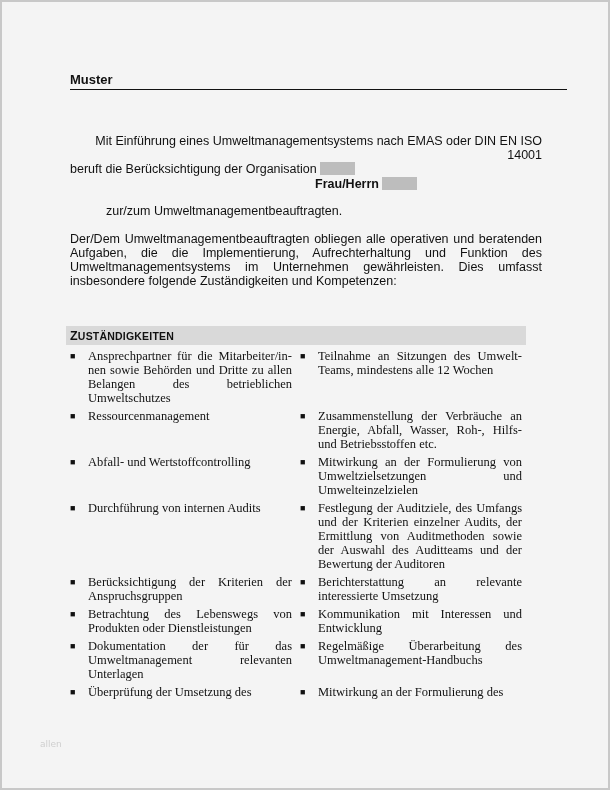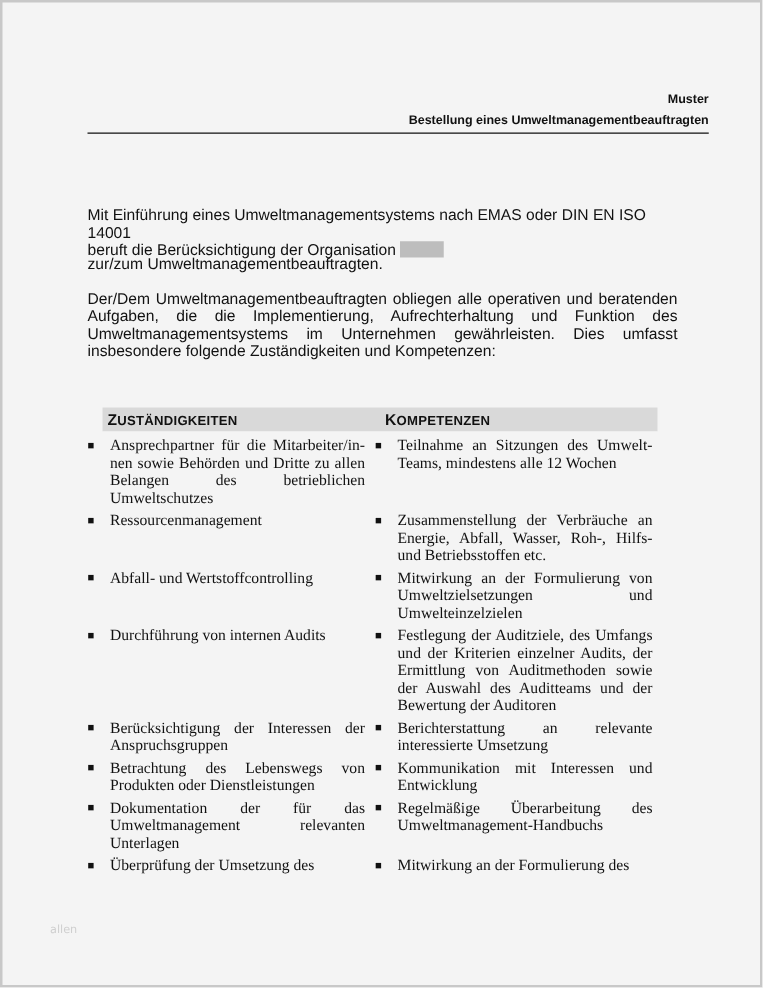--- a/index.html
+++ b/index.html
@@ -18,23 +18,23 @@
       background: #f4f4f4;
       font-family: "Liberation Sans", sans-serif;
       color: #111;
       font-size: 12.5px;
     }
     .title-block {
       position: absolute;
       left: 68px;
       top: 69px;
       width: 497px;
-      text-align: right;
+      text-align: left;
       font-weight: bold;
-      font-size: 10px;
+      font-size: 13px;
       line-height: 17px;
       border-bottom: 1.5px solid #111;
       padding-bottom: 1px;
     }
     .para {
       position: absolute;
       left: 68px;
       width: 472px;
       line-height: 14px;
       text-align: justify;
@@ -64,21 +64,20 @@
       width: 460px;
     }
     .table-header {
       display: flex;
       background: #d9d9d9;
       height: 19px;
       align-items: center;
       font-weight: bold;
       font-size: 10.5px;
       letter-spacing: 0.2px;
-      margin-left: 16px;
     }
     .th {
       padding-left: 4px;
       text-transform: none;
     }
     .th.c1 { width: 228px; }
     .th.c2 { width: 228px; }
     .th .big { font-size: 12.5px; }
     .row {
       display: flex;
@@ -114,39 +113,40 @@
       font-family: "DejaVu Sans", sans-serif;
     }
   </style>
 </head>
 <body>
 
 <div class="page">
 
   <div class="title-block">
     <div>Muster</div>
-    <div>Bestellung eines Umweltmanagementbeauftragten</div>
   </div>
 
   <div class="para" style="top:132px;">
-    <div style="text-align:left;margin-top:31px;">Mit Einführung eines Umweltmanagementsystems nach EMAS oder DIN EN ISO 14001</div>
+    <div style="text-align:right;">Mit Einführung eines Umweltmanagementsystems nach EMAS oder DIN EN ISO 14001</div>
     <div style="text-align:left;">
       <span>beruft die Berücksichtigung der Organisation</span><span class="placeholder-box"></span>
     </div>
   </div>
 
-
-  <div class="para" style="top:202px; text-align:left;">zur/zum Umweltmanagementbeauftragten.</div>
+  <div class="centered-line">
+    <span>Frau/Herrn</span><span class="placeholder-box"></span>
+  </div>
+
+  <div class="para" style="top:202px; text-align:left;margin-left:36px;">zur/zum Umweltmanagementbeauftragten.</div>
 
   <div class="para" style="top:230px;">Der/Dem Umweltmanagementbeauftragten obliegen alle operativen und beratenden Aufgaben, die die Implementierung, Aufrechterhaltung und Funktion des Umweltmanagementsystems im Unternehmen gewährleisten. Dies umfasst insbesondere folgende Zuständigkeiten und Kompetenzen:</div>
 
   <div class="table">
     <div class="table-header">
       <div class="th c1"><span class="big">Z</span><span>USTÄNDIGKEITEN</span></div>
-      <div class="th c2"><span class="big">K</span><span>OMPETENZEN</span></div>
     </div>
     <div id="rows">
         <div class="row">
           <div class="cell c1">
             <span class="bullet">■</span>
             <span class="cell-text">Ansprechpartner für die Mitarbeiter/in-nen sowie Behörden und Dritte zu allen Belangen des betrieblichen Umweltschutzes</span>
           </div>
           <div class="cell c2">
             <span class="bullet">■</span>
             <span class="cell-text">Teilnahme an Sitzungen des Umwelt-Teams, mindestens alle 12 Wochen</span>
@@ -178,21 +178,21 @@
             <span class="cell-text">Durchführung von internen Audits</span>
           </div>
           <div class="cell c2">
             <span class="bullet">■</span>
             <span class="cell-text">Festlegung der Auditziele, des Umfangs und der Kriterien einzelner Audits, der Ermittlung von Auditmethoden sowie der Auswahl des Auditteams und der Bewertung der Auditoren</span>
           </div>
         </div>
         <div class="row">
           <div class="cell c1">
             <span class="bullet">■</span>
-            <span class="cell-text">Berücksichtigung der Interessen der Anspruchsgruppen</span>
+            <span class="cell-text">Berücksichtigung der Kriterien der Anspruchsgruppen</span>
           </div>
           <div class="cell c2">
             <span class="bullet">■</span>
             <span class="cell-text">Berichterstattung an relevante interessierte Umsetzung</span>
           </div>
         </div>
         <div class="row">
           <div class="cell c1">
             <span class="bullet">■</span>
             <span class="cell-text">Betrachtung des Lebenswegs von Produkten oder Dienstleistungen</span>

